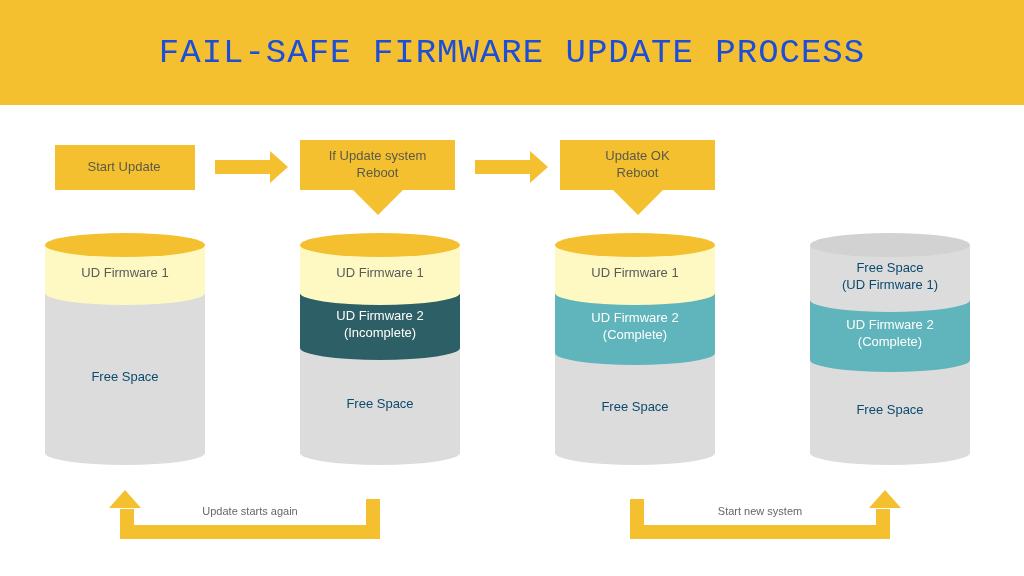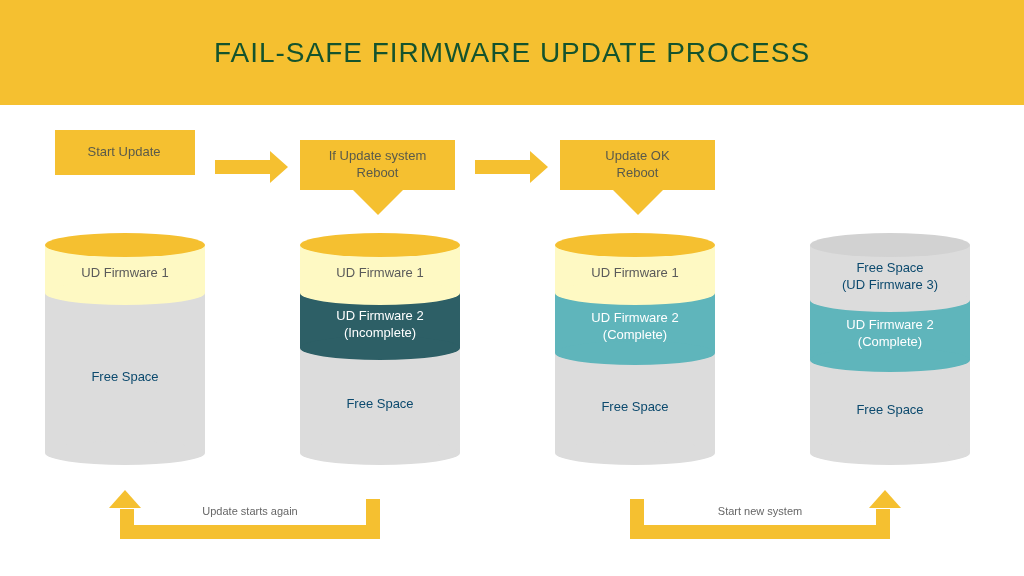--- a/index.html
+++ b/index.html
@@ -12,24 +12,25 @@
     overflow: hidden;
   }
   .header {
     background: #f5c030;
     height: 105px;
     display: flex;
     align-items: center;
     justify-content: center;
   }
   .header h1 {
-    color: #14532d;
+    color: #1d4ed8;
     font-weight: 300;
-    font-size: 28px;
+    font-size: 34px;
     letter-spacing: 1px;
+    font-family: Liberation Mono, monospace;
   }
   .content {
     position: relative;
     height: 471px;
   }
   .callout {
     position: absolute;
     background: #f5c030;
     color: #5a5a4a;
     font-size: 13px;
@@ -172,21 +173,21 @@
 </style>
 </head>
 <body>
 
 <div class="header">
   <h1>FAIL-SAFE FIRMWARE UPDATE PROCESS</h1>
 </div>
 
 <div class="content">
 
-  <div class="callout callout-simple" style="top:25px; left:55px;padding-left:12px;">
+  <div class="callout callout-simple" style="top:40px; left:55px;padding-left:12px;">
     <span>Start Update</span>
   </div>
 
   <div class="arrow-right" style="top:55px; left:215px;"></div>
 
   <div class="callout callout-pointer" style="top:35px; left:300px;">
     <span>If Update system</span>
     <span>Reboot</span>
   </div>
 
@@ -237,21 +238,21 @@
     <div class="cyl-seg cyl-gray" style="height:100px;">
       <span>Free Space</span>
     </div>
   </div>
 
   <div class="cylinder" style="top:140px; left:810px;">
     <div class="cyl-top-ellipse cyl-gray top-ell"></div>
     <div class="cyl-seg cyl-gray" style="height:55px;">
       <span>
         <div>Free Space</div>
-        <div>(UD Firmware 3)</div>
+        <div>(UD Firmware 1)</div>
       </span>
     </div>
     <div class="cyl-seg cyl-teal" style="height:60px;">
       <span>
         <div>UD Firmware 2</div>
         <div>(Complete)</div>
       </span>
     </div>
     <div class="cyl-seg cyl-gray" style="height:93px;">
       <span>Free Space</span>

